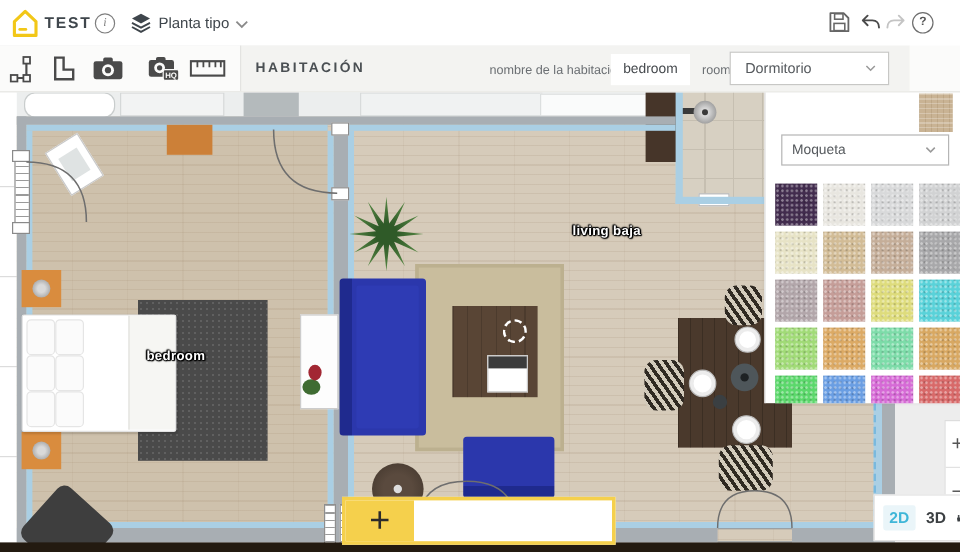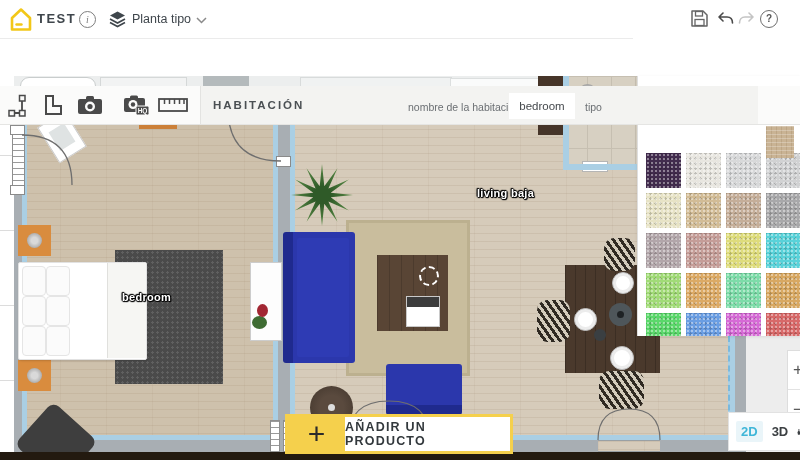--- a/index.html
+++ b/index.html
@@ -10,21 +10,21 @@
   
   #header{left:0;top:0;width:633px;height:38px;background:#fff;border-bottom:1px solid #ebebeb;z-index:10;}
   .hd-title{left:37px;top:11px;font-size:13px;font-weight:bold;letter-spacing:1.5px;color:#3f464c;}
   .info-circle{left:79px;top:11px;width:15px;height:15px;border:1.4px solid #7e7e7e;border-radius:50%;
       color:#7e7e7e;font-size:10px;font-style:italic;text-align:center;line-height:15px;font-family:"Liberation Serif",serif;}
   .hd-floor{left:132px;top:12px;font-size:12.5px;color:#3f464c;}
   .help-circle{left:760px;top:10px;width:16px;height:16px;border:1.5px solid #6e6e6e;border-radius:50%;
       color:#555;font-size:10px;font-weight:bold;text-align:center;line-height:16px;}
 
   
-  #toolbar{left:0;top:38px;width:800px;height:38px;background:#fbfbfa;border-bottom:1px solid #e5e5e3;z-index:10;margin-top:48px;}
+  #toolbar{left:0;top:38px;width:800px;height:38px;background:#fbfbfa;border-bottom:1px solid #e5e5e3;z-index:10;}
   .tool-btn{top:4px;width:30px;height:30px;display:flex;align-items:center;justify-content:center;}
   #room-panel{left:200px;top:0;width:557px;height:38px;background:#f3f3f1;border-left:1px solid #e3e3e1;}
   .panel-title{left:12px;top:13px;font-size:11.5px;font-weight:bold;letter-spacing:2px;color:#4a4f53;}
   .small-label{top:15px;font-size:10.5px;color:#6b6f73;}
   #room-name-input{left:308px;top:7px;width:62px;height:24px;background:#fff;border:0;outline:0;
       font-size:11.5px;color:#45494d;text-align:center;font-family:"Liberation Sans",sans-serif;}
   .select-box{background:#fff;border:1px solid #c7c7c5;display:flex;align-items:center;
       font-size:12px;color:#55595d;}
   #type-select{left:407px;top:5px;width:131px;height:26px;}
   #type-select span.val{margin-left:12px;flex:1;}
@@ -275,26 +275,38 @@
       <svg width="30" height="16" viewBox="0 0 30 16">
         <rect x="1" y="2" width="28" height="12" fill="none" stroke="#4a4a4a" stroke-width="1.8"></rect>
         <path d="M6.5 2 V7 M11.5 2 V7 M16.5 2 V7 M21.5 2 V7 M26 2 V7" stroke="#4a4a4a" stroke-width="1.5"></path>
       </svg>
     </div>
 
     <div id="room-panel" class="abs">
       <div class="abs panel-title">HABITACIÓN</div>
       <div class="abs small-label" style="left:207px;">nombre de la habitación</div>
       <input id="room-name-input" class="abs" value="bedroom" style="">
-      <div class="abs small-label" style="left:384px;">tipo</div>
+      <div class="abs small-label" style="left:384px;">room</div>
+      <div id="type-select" class="abs select-box">
+        <span class="val">Dormitorio</span>
+        <svg class="chev" viewBox="0 0 9 6">
+            <path d="M1 1 L4.5 4.5 L8 1" fill="none" stroke="#9a9a9a" stroke-width="1.3"></path>
+          </svg>
+      </div>
     </div>
     <div id="floor-texture-chip" class="abs"></div>
   </div>
 
   <div id="side-panel" class="abs">
+    <div id="material-select" class="abs select-box">
+      <span class="val">Moqueta</span>
+      <svg class="chev" viewBox="0 0 9 6">
+          <path d="M1 1 L4.5 4.5 L8 1" fill="none" stroke="#9a9a9a" stroke-width="1.3"></path>
+        </svg>
+    </div>
     <div id="swatch-grid" class="abs">
         <div class="swatch" style="background: rgb(66, 44, 78);"></div>
         <div class="swatch" style="background: rgb(232, 230, 224);"></div>
         <div class="swatch" style="background: rgb(216, 217, 218);"></div>
         <div class="swatch" style="background: rgb(209, 210, 211);"></div>
         <div class="swatch" style="background: rgb(231, 227, 198);"></div>
         <div class="swatch" style="background: rgb(210, 188, 150);"></div>
         <div class="swatch" style="background: rgb(197, 174, 153);"></div>
         <div class="swatch" style="background: rgb(168, 168, 170);"></div>
         <div class="swatch" style="background: rgb(178, 166, 170);"></div>
@@ -321,17 +333,16 @@
     <span id="btn-2d">2D</span>
     <span id="btn-3d">3D</span>
     <svg style="margin-left:9px;" width="14" height="22" viewBox="0 0 14 22">
       <circle cx="7" cy="3.5" r="3" fill="#3c4043"></circle>
       <path d="M7 7 C3.5 7 2 9.5 2 12.5 L3.5 21 H10.5 L12 12.5 C12 9.5 10.5 7 7 7 Z" fill="#3c4043"></path>
     </svg>
   </div>
 
   <div id="add-product" class="abs">
     <div id="add-plus">+</div>
-    <div id="add-label">AÑADIR UN PRODUCTO</div>
   </div>
 
   <div id="bottom-bar" class="abs"></div>
 </div>
 
 </body></html>

